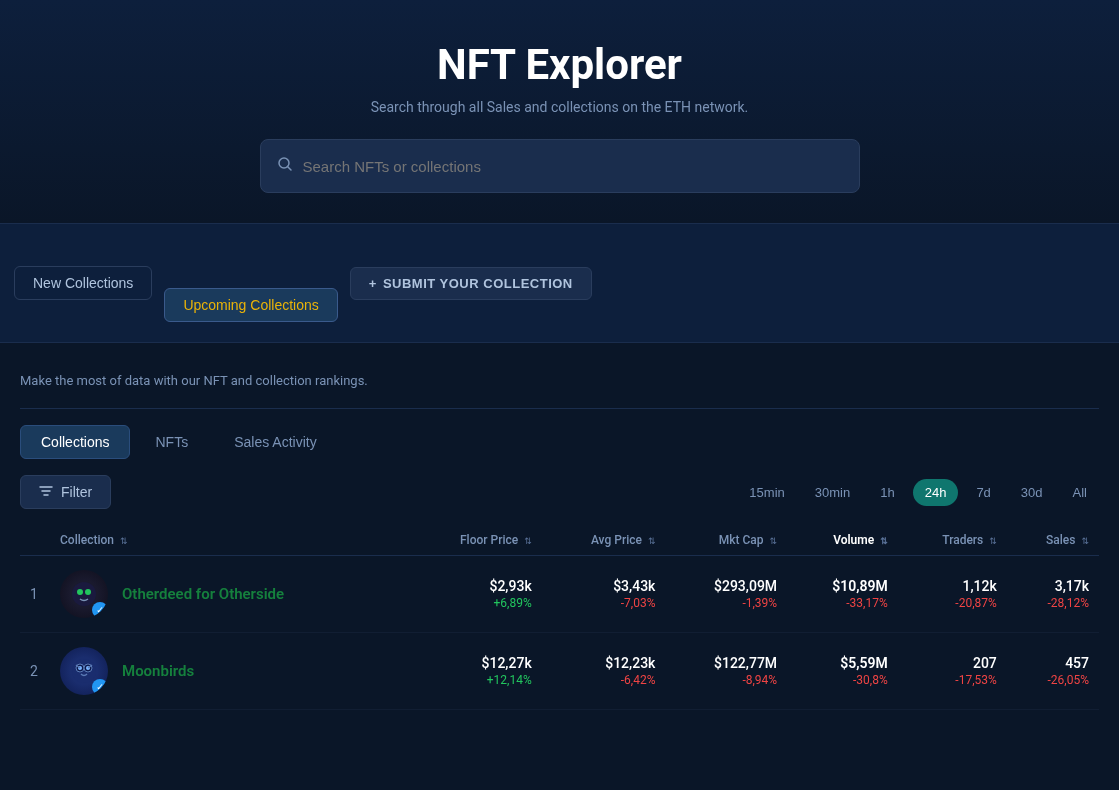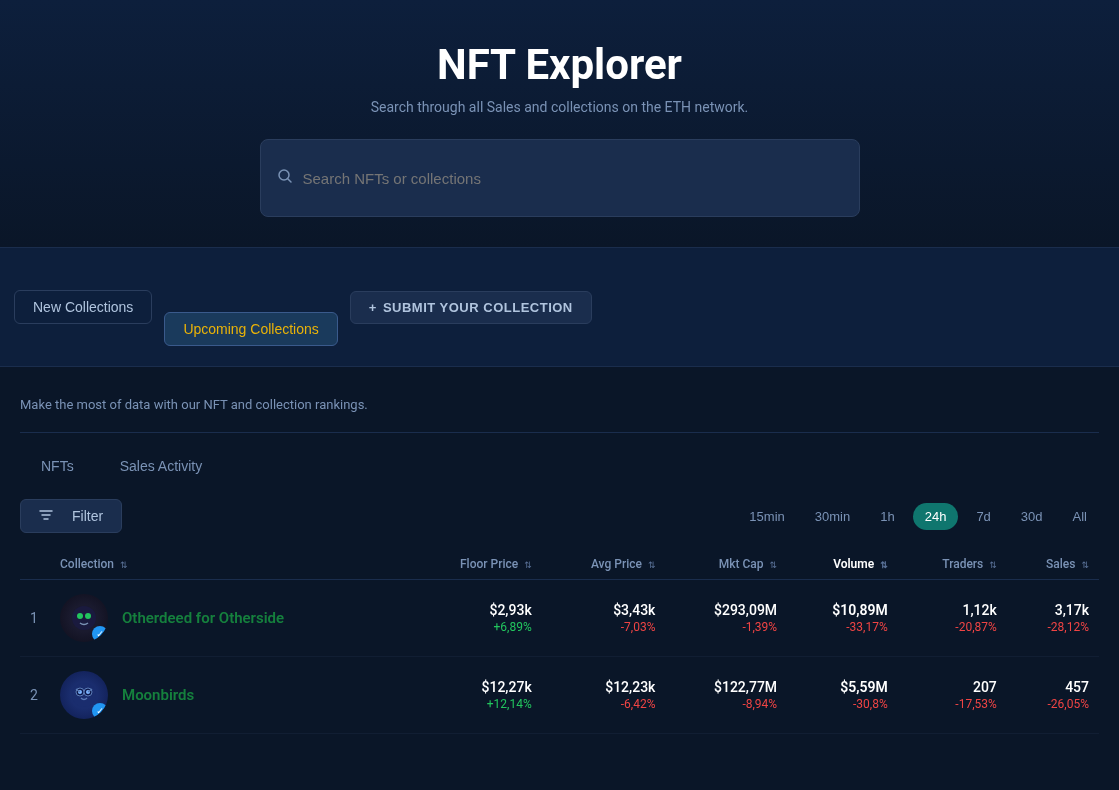--- a/index.html
+++ b/index.html
@@ -28,21 +28,21 @@
       font-size: 14px;
       color: #7a92b5;
       margin-bottom: 24px;
     }
     .search-bar {
       display: flex;
       align-items: center;
       background: #1a2d4d;
       border: 1px solid #2a3d5d;
       border-radius: 8px;
-      padding: 28px 16px;
+      padding: 16px 16px;
       width: 600px;
       margin: 0 auto;
       gap: 10px;
       justify-content: center;
     }
     .search-bar input {
       background: transparent;
       border: none;
       outline: none;
       color: #7a92b5;
@@ -144,21 +144,21 @@
     
     .filter-row {
       display: flex;
       align-items: center;
       justify-content: space-between;
       margin-bottom: 16px;
     }
     .filter-btn {
       display: flex;
       align-items: center;
-      gap: 19px;
+      gap: 8px;
       padding: 8px 18px;
       border-radius: 6px;
       border: 1px solid #2a3d5d;
       background: #1a2d4d;
       color: #b0c4de;
       font-size: 14px;
       cursor: pointer;
     }
     .time-options {
       display: flex;
@@ -307,20 +307,21 @@
     <span>+</span>
     <span>SUBMIT YOUR COLLECTION</span>
   </button>
 </div>
 
 <div class="rankings-section">
   <p class="rankings-subtitle">Make the most of data with our NFT and collection rankings.</p>
   <hr class="rankings-divider">
 
   <div class="tab-bar">
+    <button class="tab-bar-btn active-tab">Collections</button>
     <button class="tab-bar-btn">NFTs</button>
     <button class="tab-bar-btn">Sales Activity</button>
   </div>
 
   <div class="filter-row">
     <button class="filter-btn">
       <span>
         <svg width="14" height="12" viewBox="0 0 14 12" fill="none">
           <line x1="1" y1="2" x2="13" y2="2" stroke="#b0c4de" stroke-width="1.5" stroke-linecap="round"></line>
           <line x1="3" y1="6" x2="11" y2="6" stroke="#b0c4de" stroke-width="1.5" stroke-linecap="round"></line>

